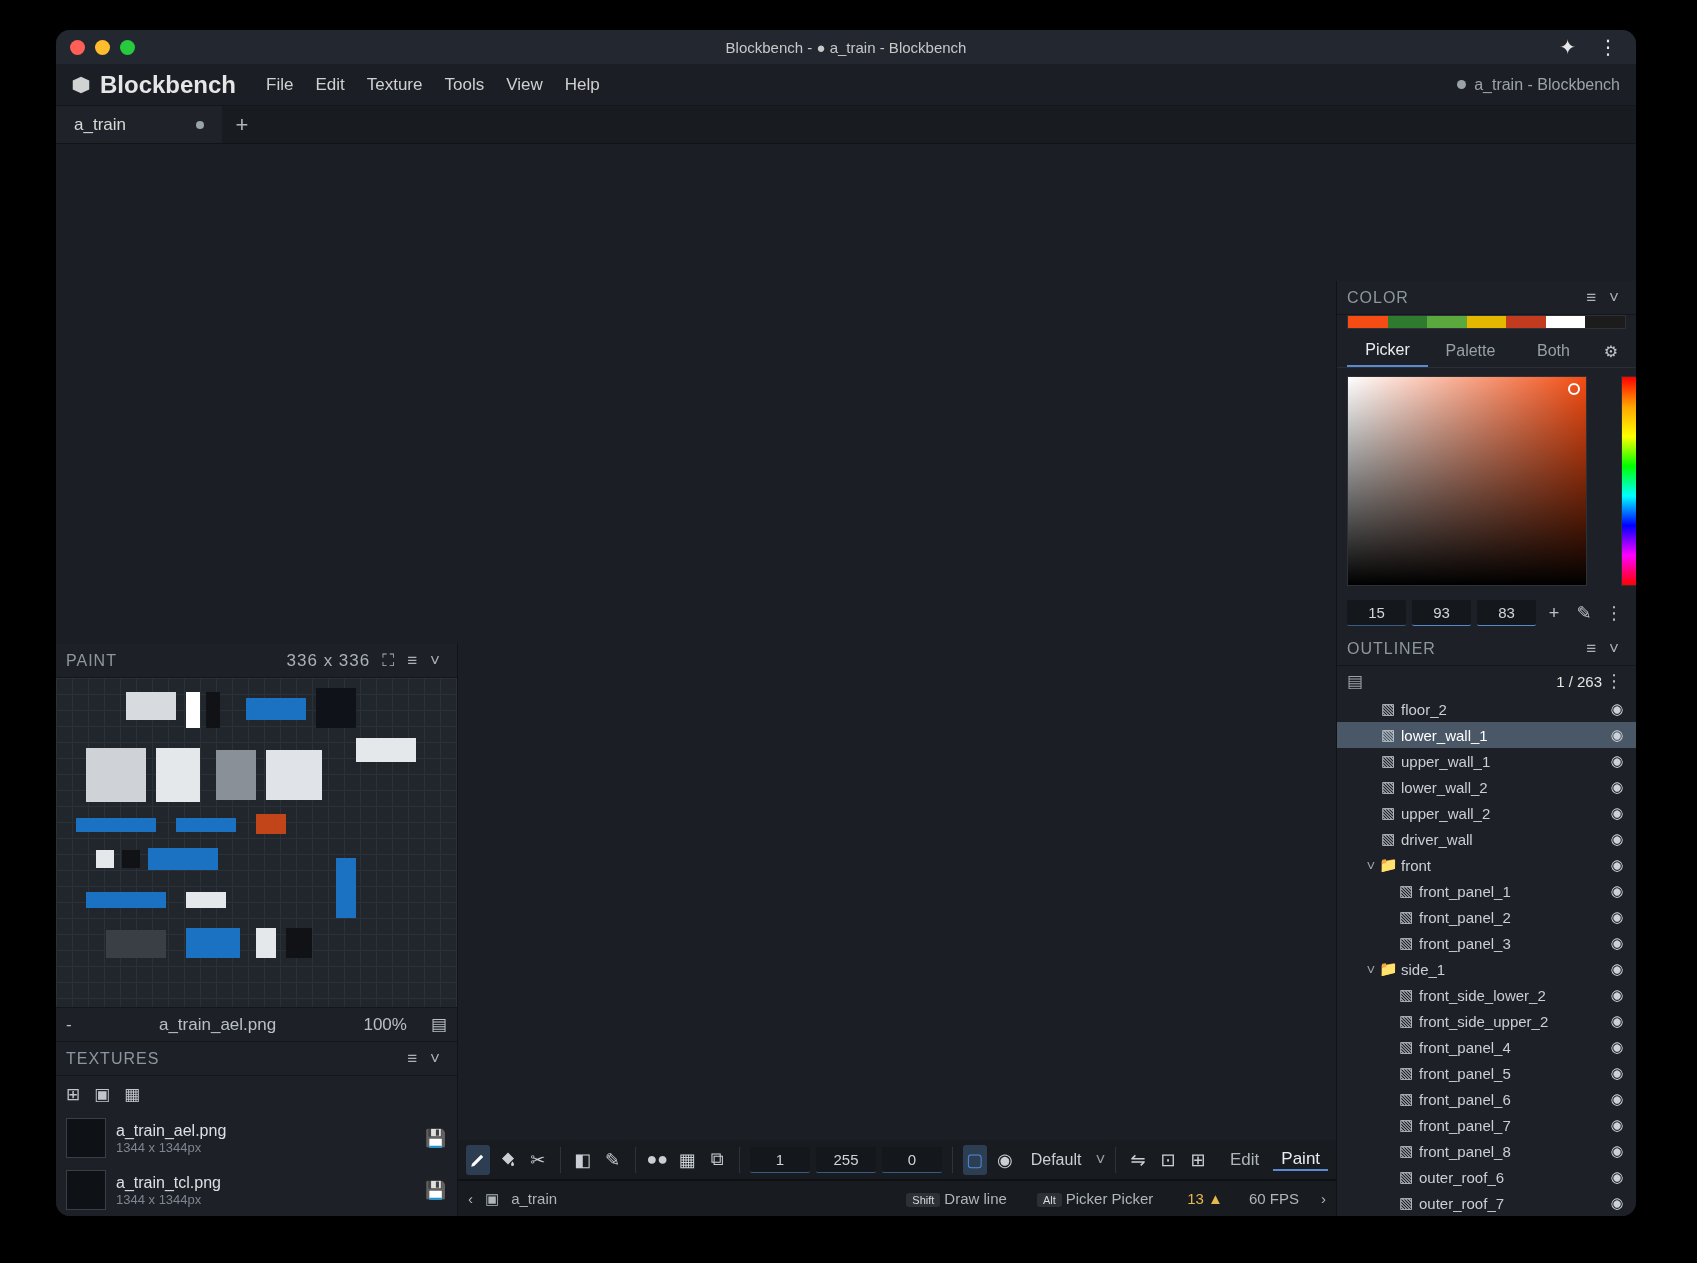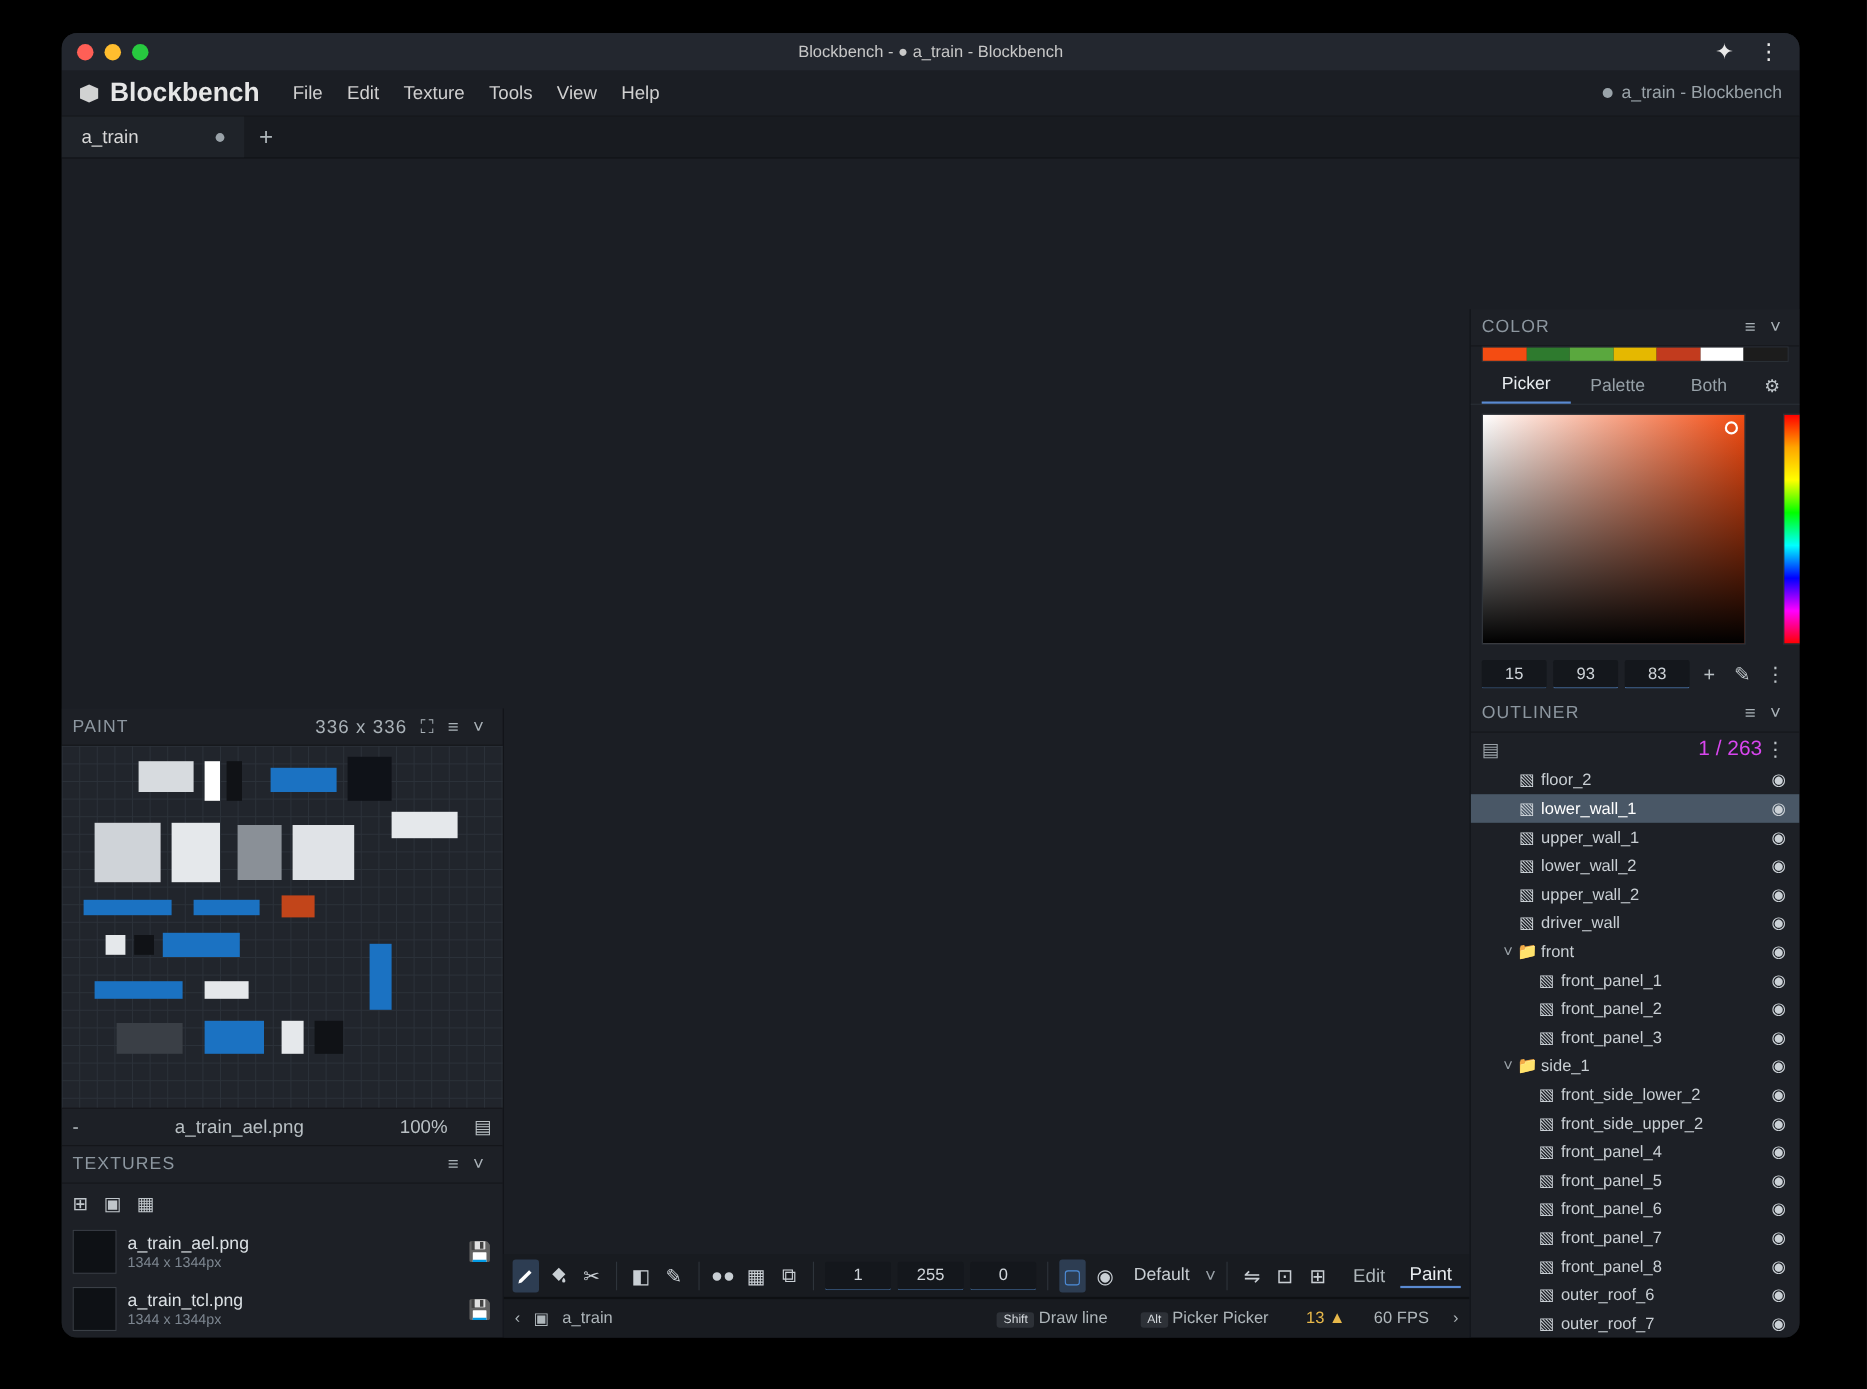--- a/index.html
+++ b/index.html
@@ -201,21 +201,21 @@
     position:absolute; right:-26px; top:0; width:18px; height:210px;
     background:linear-gradient(red,orange,yellow,lime,cyan,blue,magenta,red);
     border:1px solid #2c3138;
   }
   .picker-wrap{position:relative; width:266px;}
   .num-row { display:flex; gap:6px; padding:6px 10px; align-items:center;}
   .num-row .numbox{ flex:1; min-width:0; border-bottom:1px solid #3a5c84;}
   .num-row .numbox.sel-bb{ border-bottom-color:#578acb;}
   .mini-ic { width:24px; text-align:center; color:#bcc3c7; font-size:18px;}
   .outliner-head { display:flex; align-items:center; padding:4px 10px; color:#9aa2a8;}
-  .outliner-count { margin-left:auto; font-size:19px; color:#d946ef;}
+  .outliner-count { margin-left:auto; font-size:15px; color:#e5e5e5;}
   .out-list { flex:1; overflow:auto; }
   .out-row {
     display:flex; align-items:center; height:26px; padding:0 8px;
     color:#c9cfd4; font-size:15px;
   }
   .out-row.sel { background:#495766; color:#fff;}
   .out-row .ind { display:inline-block; }
   .out-row .caret { width:16px; text-align:center; color:#9aa2a8; }
   .out-row .obj-ic { width:18px; text-align:center; margin-right:4px; color:#cbd1d6;}
   .out-row .eye { margin-left:auto; width:22px; text-align:center; color:#cbd1d6;}

